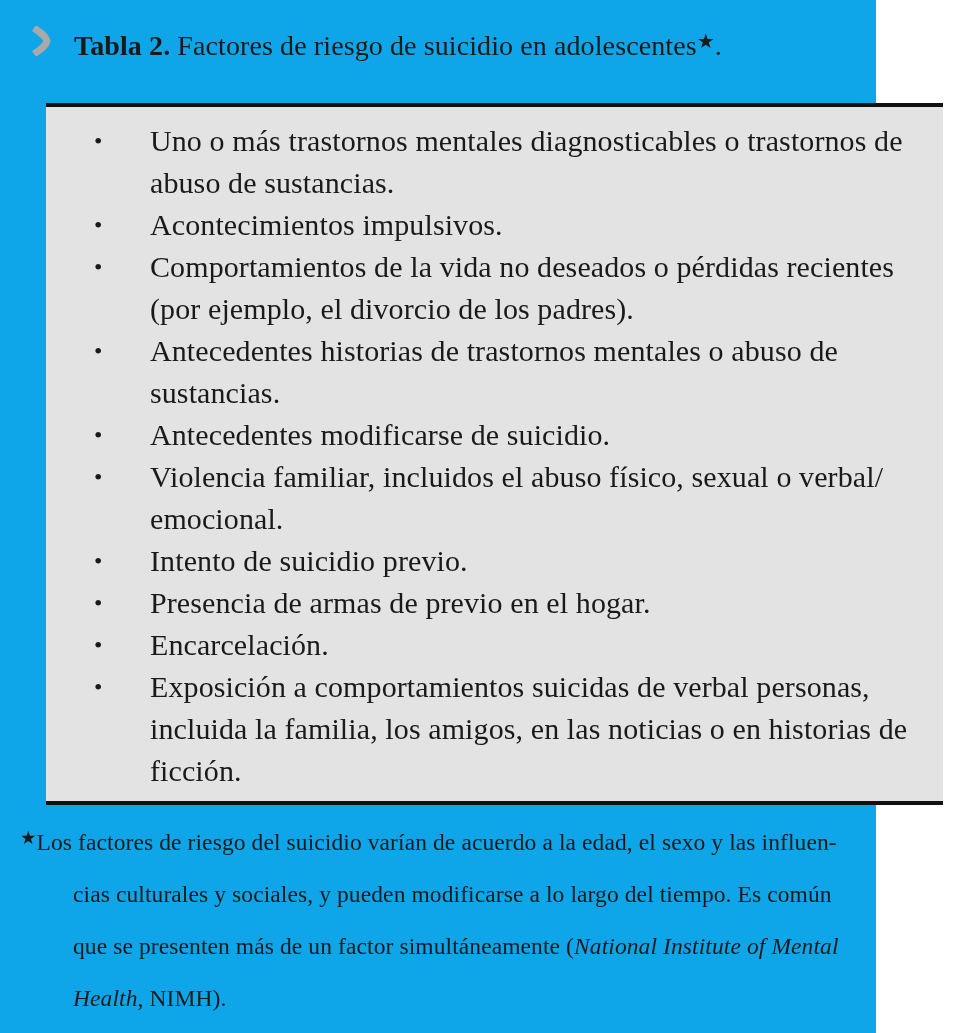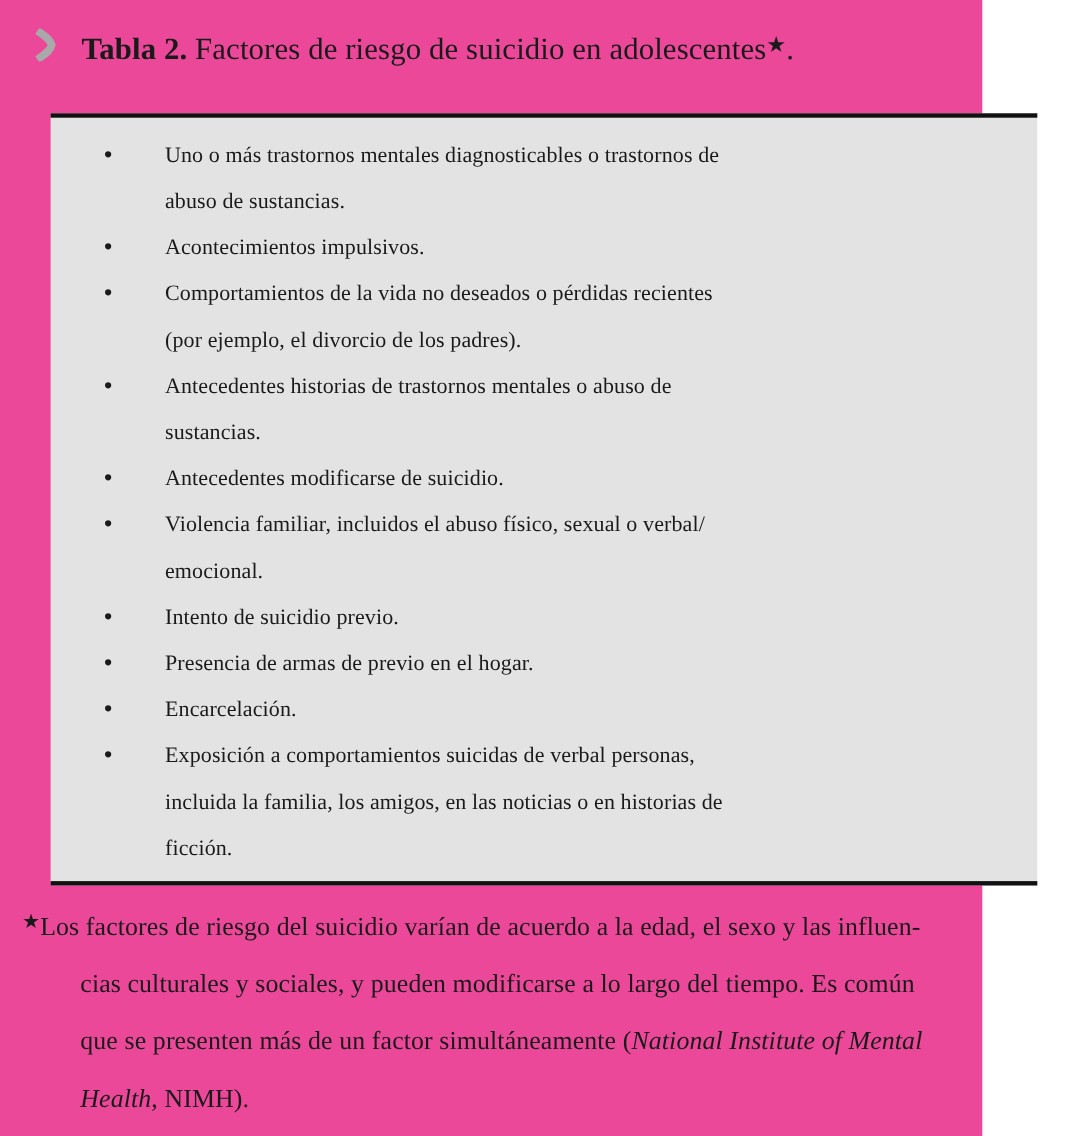--- a/index.html
+++ b/index.html
@@ -9,22 +9,21 @@
     width: 970px;
     height: 1033px;
     overflow: hidden;
     font-family: "Liberation Serif", "DejaVu Serif", serif;
     color: #1a1a1a;
   }
   .page {
     position: relative;
     width: 876px;
     height: 1033px;
-    background: #ec4899;
-    padding-left: 17px;
+    background: #0ea5e9;
   }
   
   .title-row {
     position: absolute;
     left: 30px;
     top: 24px;
     display: flex;
     align-items: flex-start;
     width: 910px;
   }
@@ -65,21 +64,21 @@
   }
   .bullet {
     flex: 0 0 56px;
     width: 56px;
     font-size: 24px;
     line-height: 42px;
     text-align: left;
   }
   .item-text {
     flex: 1 1 auto;
-    font-size: 20px;
+    font-size: 30px;
     line-height: 42px;
     white-space: pre-line;
     letter-spacing: 0.1px;
   }
   
   .footnote {
     position: absolute;
     left: 20px;
     top: 812px;
     width: 930px;

